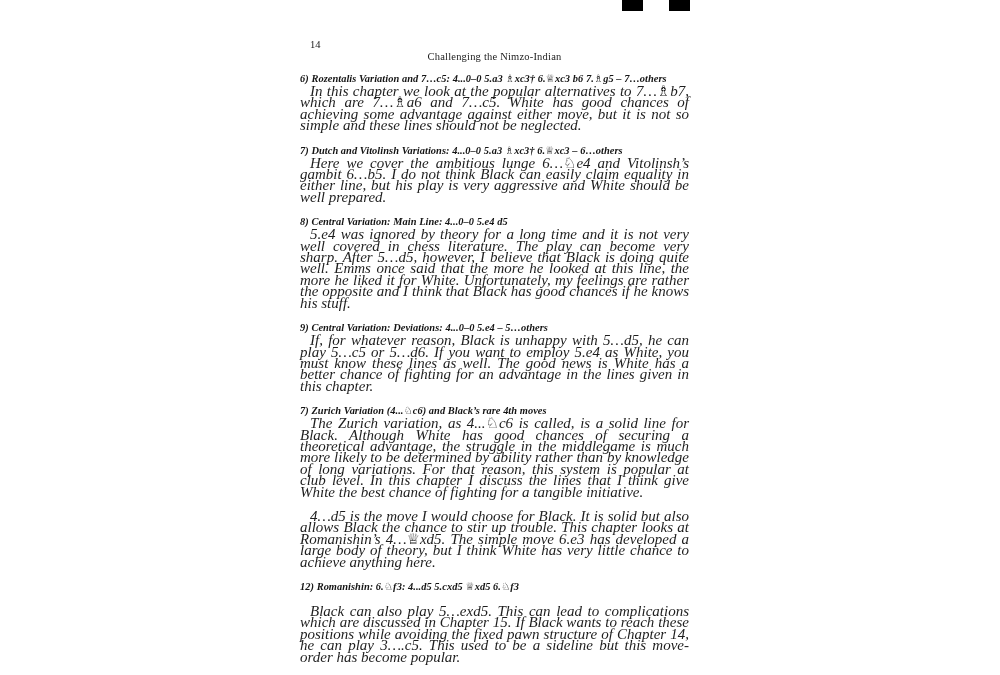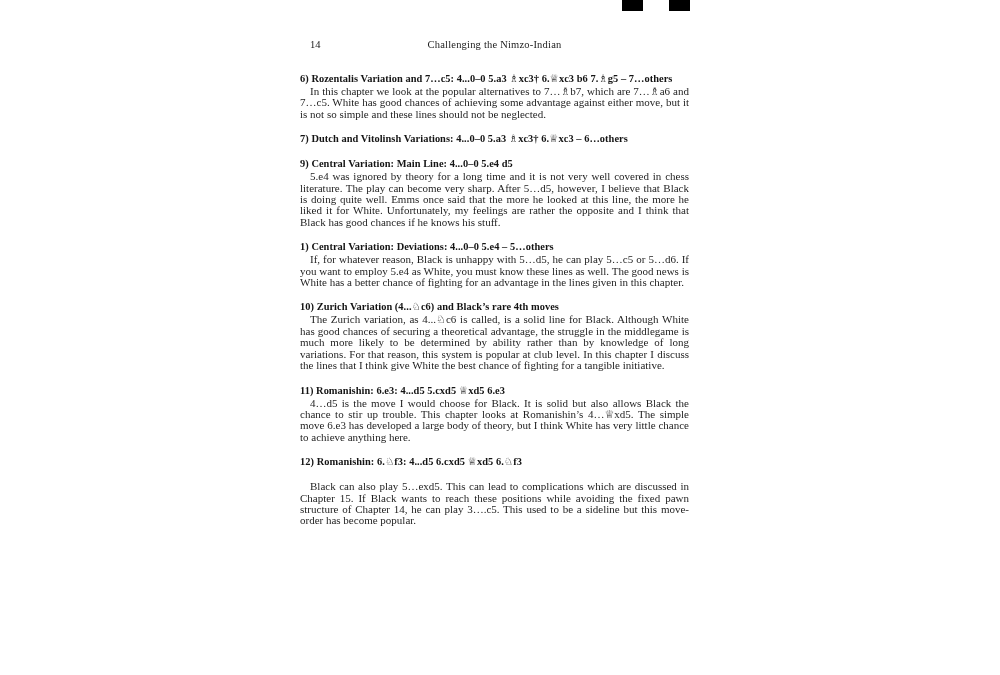--- a/index.html
+++ b/index.html
@@ -41,35 +41,35 @@
   }
   .pagenum {
     position: absolute;
     left: 10px;
     top: 0;
   }
   .runtitle {
     position: absolute;
     left: 0;
     right: 0;
-    top: 0;
+    top: 12px;
     text-align: center;
     letter-spacing: 0.2px;
   }
-  .sec { margin-bottom: 13px; }
+  .sec { margin-bottom: 13px; font-style: italic; }
   .sec h2 {
     font-size: 10.4px;
     font-weight: bold;
     line-height: 12px;
     margin-bottom: 1px;
     color: #141414;
     letter-spacing: 0.05px;
   }
   .sec p {
-    font-size: 11px;
+    font-size: 15px;
     line-height: 11.4px;
     text-align: justify;
     text-indent: 10px;
     color: #1e1e1e;
   }
 </style>
 </head>
 <body>
 
 <div class="page">
@@ -84,44 +84,44 @@
       <span class="runtitle">Challenging the Nimzo-Indian</span>
     </header>
 
     <section class="sec">
       <h2>6) Rozentalis Variation and 7…c5: 4...0–0 5.a3 ♗xc3† 6.♕xc3 b6 7.♗g5 – 7…others</h2>
       <p>In this chapter we look at the popular alternatives to 7…♗b7, which are 7…♗a6 and 7…c5. White has good chances of achieving some advantage against either move, but it is not so simple and these lines should not be neglected.</p>
     </section>
 
     <section class="sec">
       <h2>7) Dutch and Vitolinsh Variations: 4...0–0 5.a3 ♗xc3† 6.♕xc3 – 6…others</h2>
+      <p>Here we cover the ambitious lunge 6…♘e4 and Vitolinsh’s gambit 6…b5. I do not think Black can easily claim equality in either line, but his play is very aggressive and White should be well prepared.</p>
     </section>
 
     <section class="sec">
-      <h2>9) Central Variation: Main Line: 4...0–0 5.e4 d5</h2>
+      <h2>8) Central Variation: Main Line: 4...0–0 5.e4 d5</h2>
       <p>5.e4 was ignored by theory for a long time and it is not very well covered in chess literature. The play can become very sharp. After 5…d5, however, I believe that Black is doing quite well. Emms once said that the more he looked at this line, the more he liked it for White. Unfortunately, my feelings are rather the opposite and I think that Black has good chances if he knows his stuff.</p>
     </section>
 
     <section class="sec">
-      <h2>1) Central Variation: Deviations: 4...0–0 5.e4 – 5…others</h2>
+      <h2>9) Central Variation: Deviations: 4...0–0 5.e4 – 5…others</h2>
       <p>If, for whatever reason, Black is unhappy with 5…d5, he can play 5…c5 or 5…d6. If you want to employ 5.e4 as White, you must know these lines as well. The good news is White has a better chance of fighting for an advantage in the lines given in this chapter.</p>
     </section>
 
     <section class="sec">
-      <h2>10) Zurich Variation (4...♘c6) and Black’s rare 4th moves</h2>
+      <h2>7) Zurich Variation (4...♘c6) and Black’s rare 4th moves</h2>
       <p>The Zurich variation, as 4...♘c6 is called, is a solid line for Black. Although White has good chances of securing a theoretical advantage, the struggle in the middlegame is much more likely to be determined by ability rather than by knowledge of long variations. For that reason, this system is popular at club level. In this chapter I discuss the lines that I think give White the best chance of fighting for a tangible initiative.</p>
     </section>
 
     <section class="sec">
-      <h2>11) Romanishin: 6.e3: 4...d5 5.cxd5 ♕xd5 6.e3</h2>
       <p>4…d5 is the move I would choose for Black. It is solid but also allows Black the chance to stir up trouble. This chapter looks at Romanishin’s 4…♕xd5. The simple move 6.e3 has developed a large body of theory, but I think White has very little chance to achieve anything here.</p>
     </section>
 
     <section class="sec">
-      <h2>12) Romanishin: 6.♘f3: 4...d5 6.cxd5 ♕xd5 6.♘f3</h2>
+      <h2>12) Romanishin: 6.♘f3: 4...d5 5.cxd5 ♕xd5 6.♘f3</h2>
     </section>
 
     <section class="sec">
       <p>Black can also play 5…exd5. This can lead to complications which are discussed in Chapter 15. If Black wants to reach these positions while avoiding the fixed pawn structure of Chapter 14, he can play 3….c5. This used to be a sideline but this move-order has become popular.</p>
     </section>
 
     <section class="sec">
     </section>
 
   </div>

